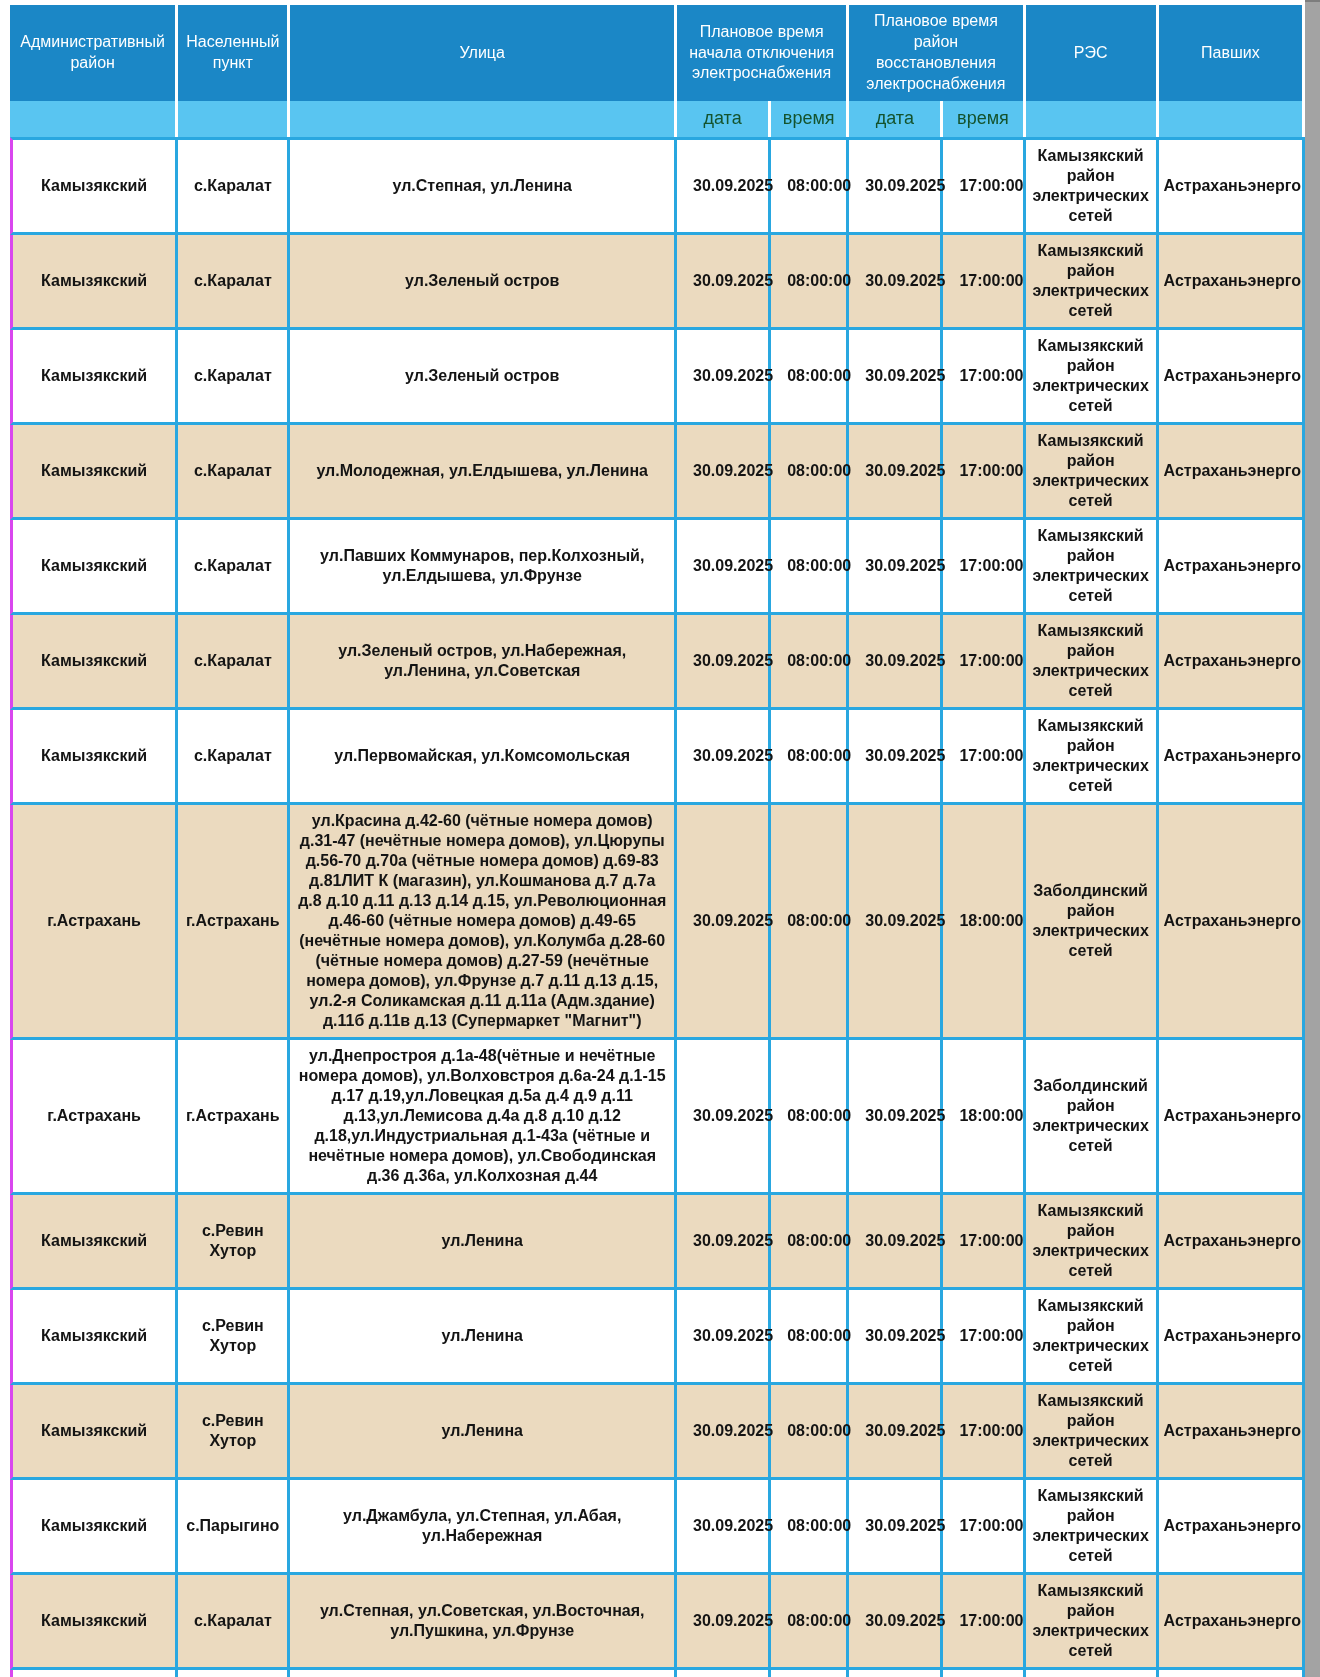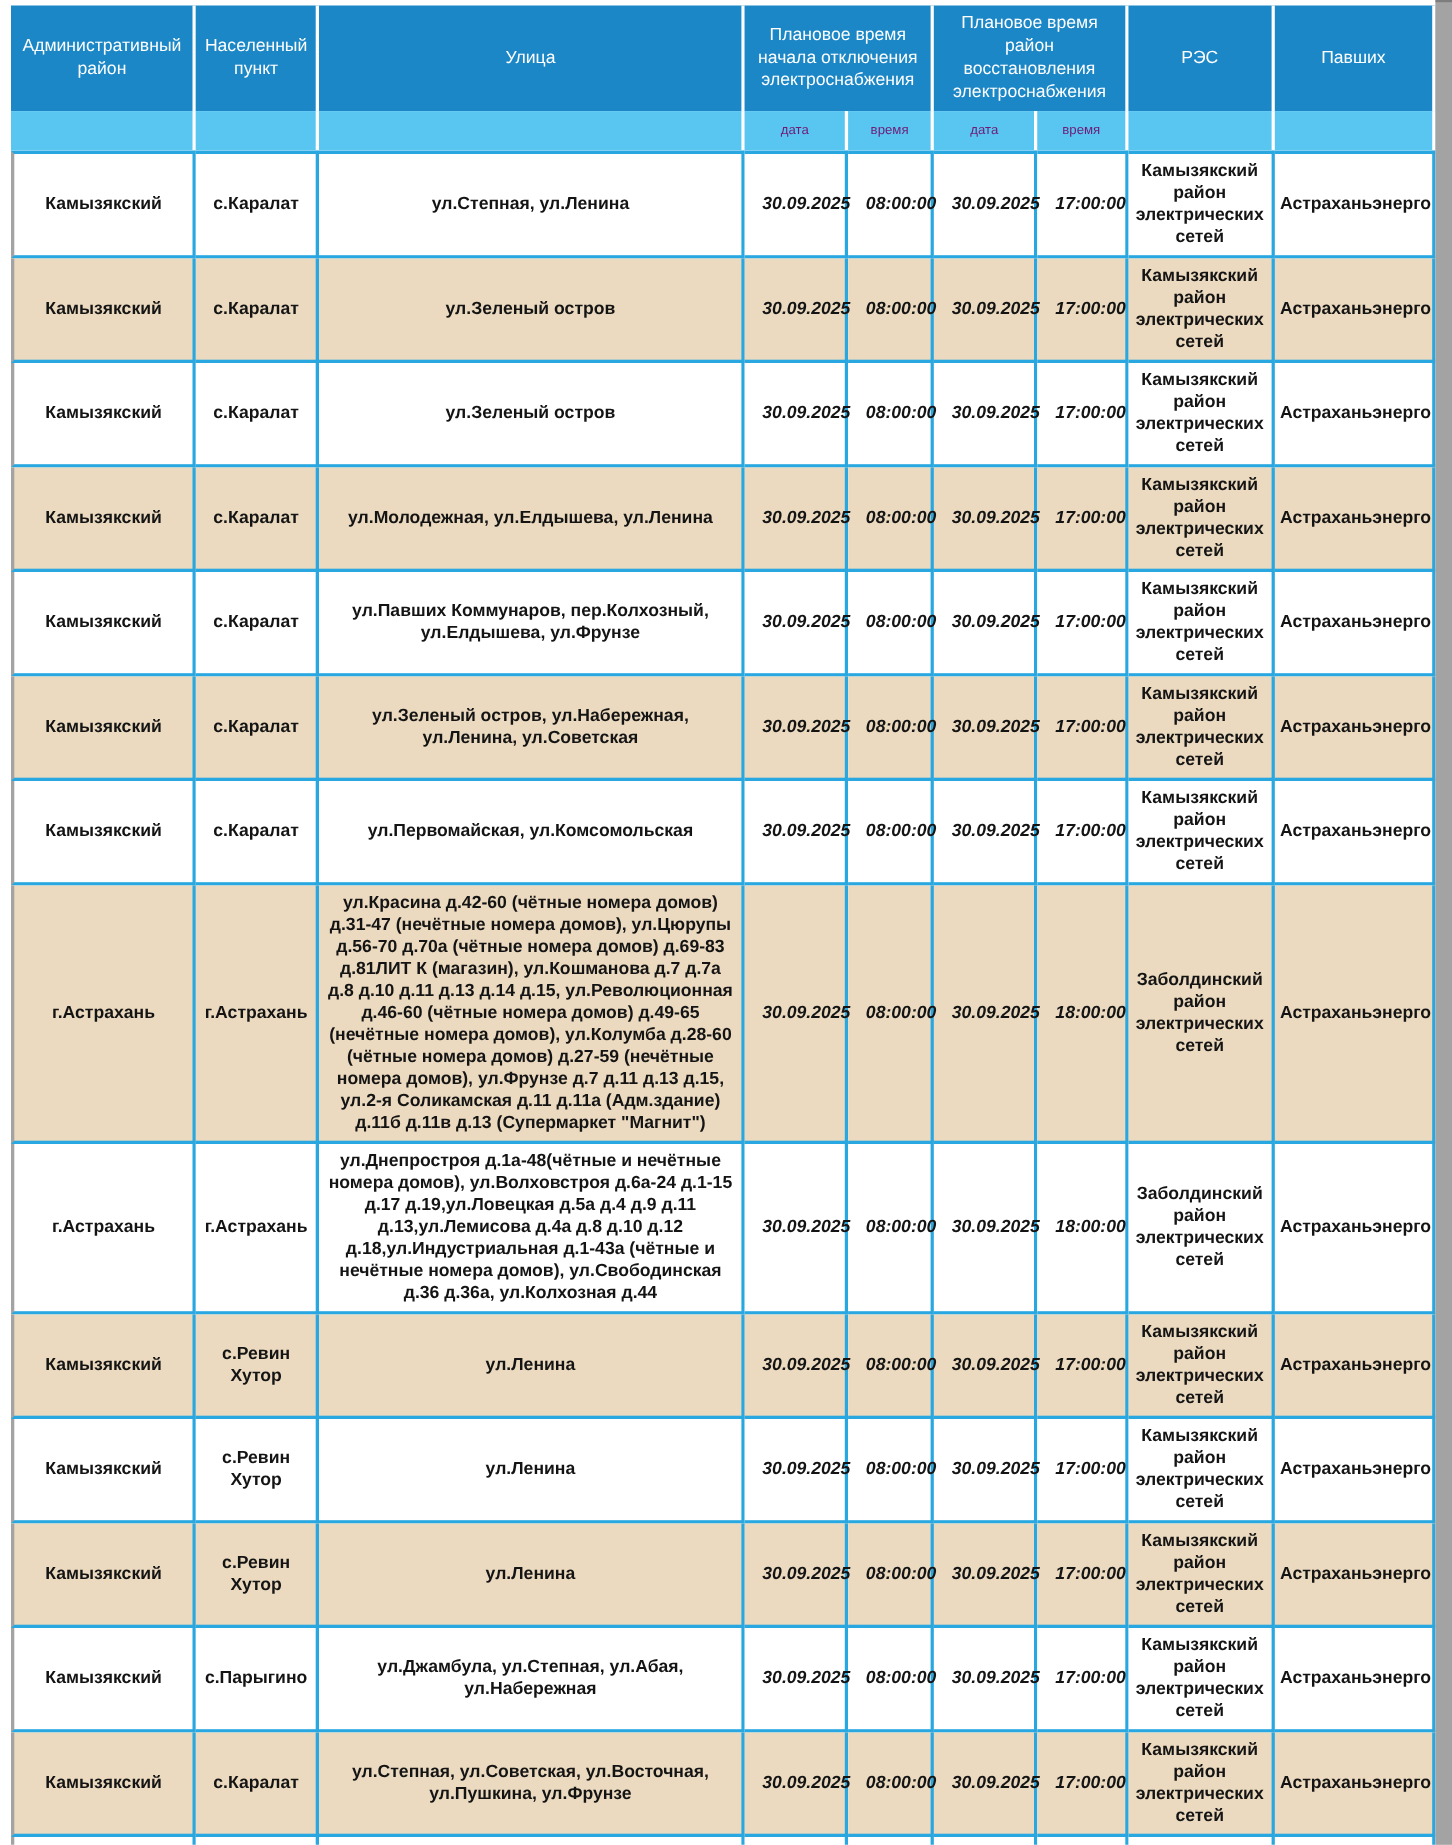--- a/index.html
+++ b/index.html
@@ -12,37 +12,37 @@
   table{border-collapse:separate;border-spacing:0;table-layout:fixed;width:1295px;}
 
   
   thead th{
     background:#1b87c6;color:#ffffff;font-weight:400;font-size:16px;
     text-align:center;vertical-align:middle;
     border-right:3px solid #ffffff;padding:6px 6px;line-height:1.3;
   }
   thead tr.main-head th{height:84px;}
   thead tr.sub-head th{
-    background:#59c5f1;color:#701a75;font-weight:400;font-size:12px;
+    background:#59c5f1;color:#14532d;font-weight:400;font-size:18px;
     height:28px;padding:4px 2px;
   }
 
   
   tbody td{
     background:#ffffff;color:#141414;
     border-right:3px solid #29a7e0;border-bottom:3px solid #29a7e0;
     text-align:center;vertical-align:middle;
     font-size:16px;font-weight:700;line-height:1.25;
     padding:6px 6px;height:76px;word-wrap:break-word;
   }
-  tbody tr td:first-child{border-left:3px solid #a3a3a3;}
+  tbody tr td:first-child{border-left:3px solid #d946ef;}
   tbody tr:first-child td{border-top:3px solid #29a7e0;}
   tbody tr.alt td{background:#ebdabf;}
 
-  td.c-date,td.c-time{white-space:nowrap;padding:6px 16px;font-style:italic;}
+  td.c-date,td.c-time{white-space:nowrap;padding:6px 16px;}
   td.c-branch{white-space:nowrap;padding:6px 1px;text-align:right;}
   td.c-res{padding:6px 3px;text-align:center;}
 
   
   .scrollbar{
     position:absolute;left:1305px;top:0;width:15px;height:1677px;
     background:#c9c9c9;
   }
   .scrollbar .thumb{
     position:absolute;left:0;top:0;width:15px;height:1677px;

